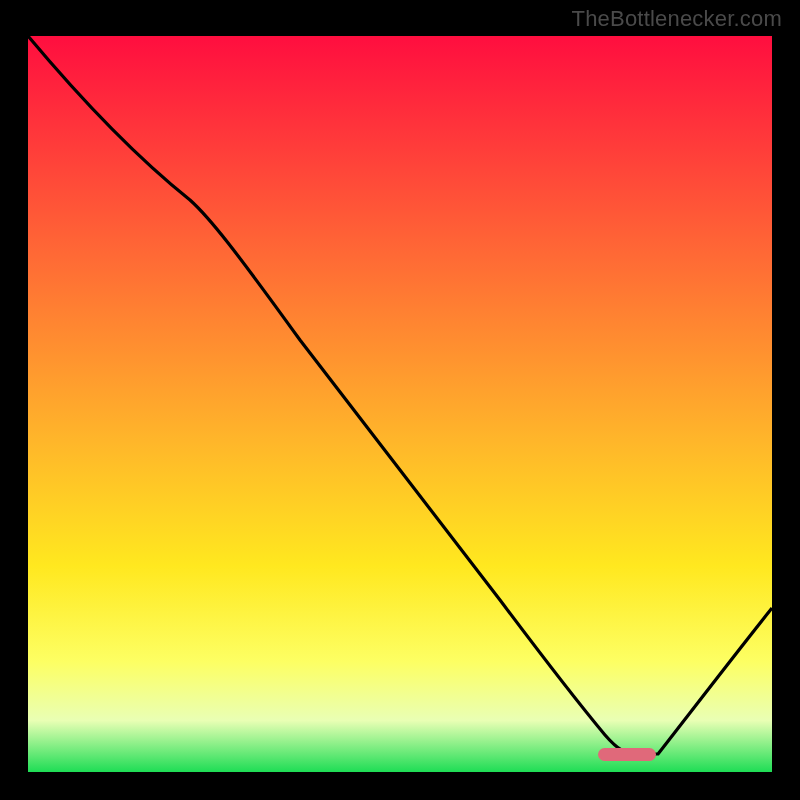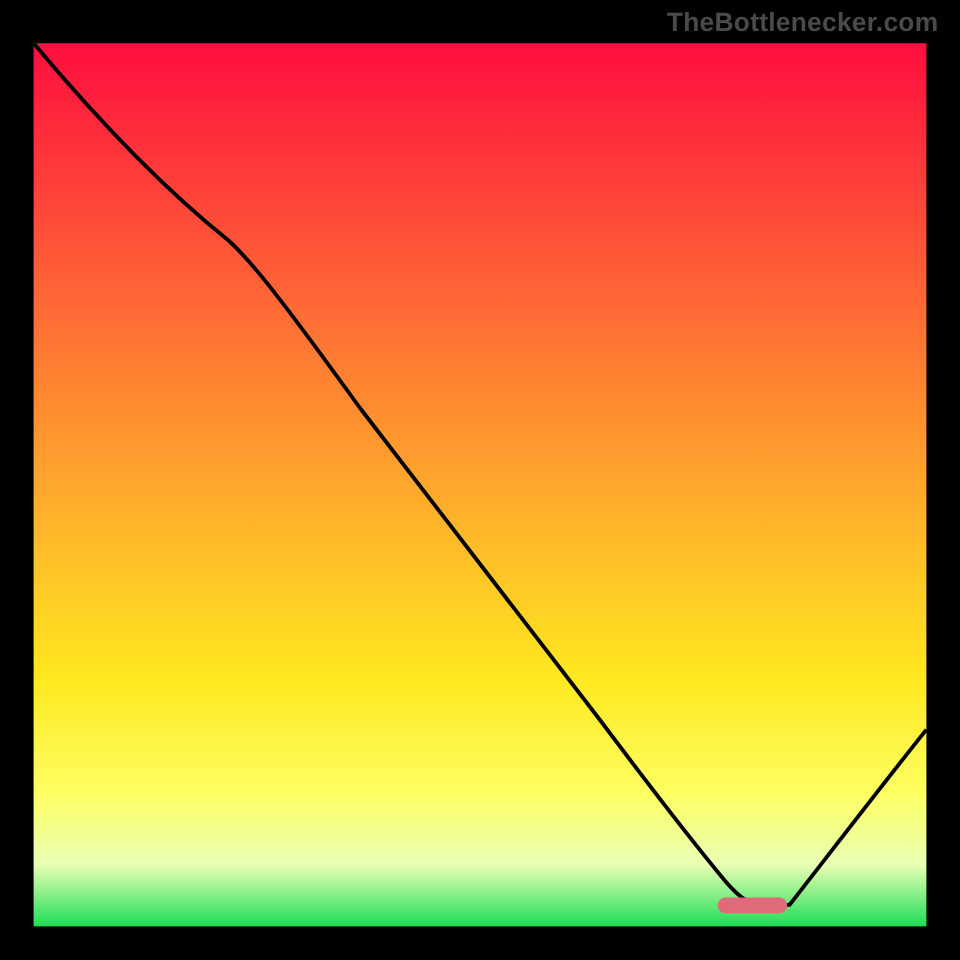--- a/index.html
+++ b/index.html
@@ -15,21 +15,21 @@
     position: relative;
     width: 800px;
     height: 800px;
   }
   .watermark {
     position: absolute;
     top: 6px;
     right: 18px;
     color: #4a4a4a;
     font-size: 22px;
-    font-weight: 700;
+    font-weight: 400;
     letter-spacing: 0.2px;
     user-select: none;
   }
   svg {
     display: block;
   }
 </style>
 </head>
 <body>
 

